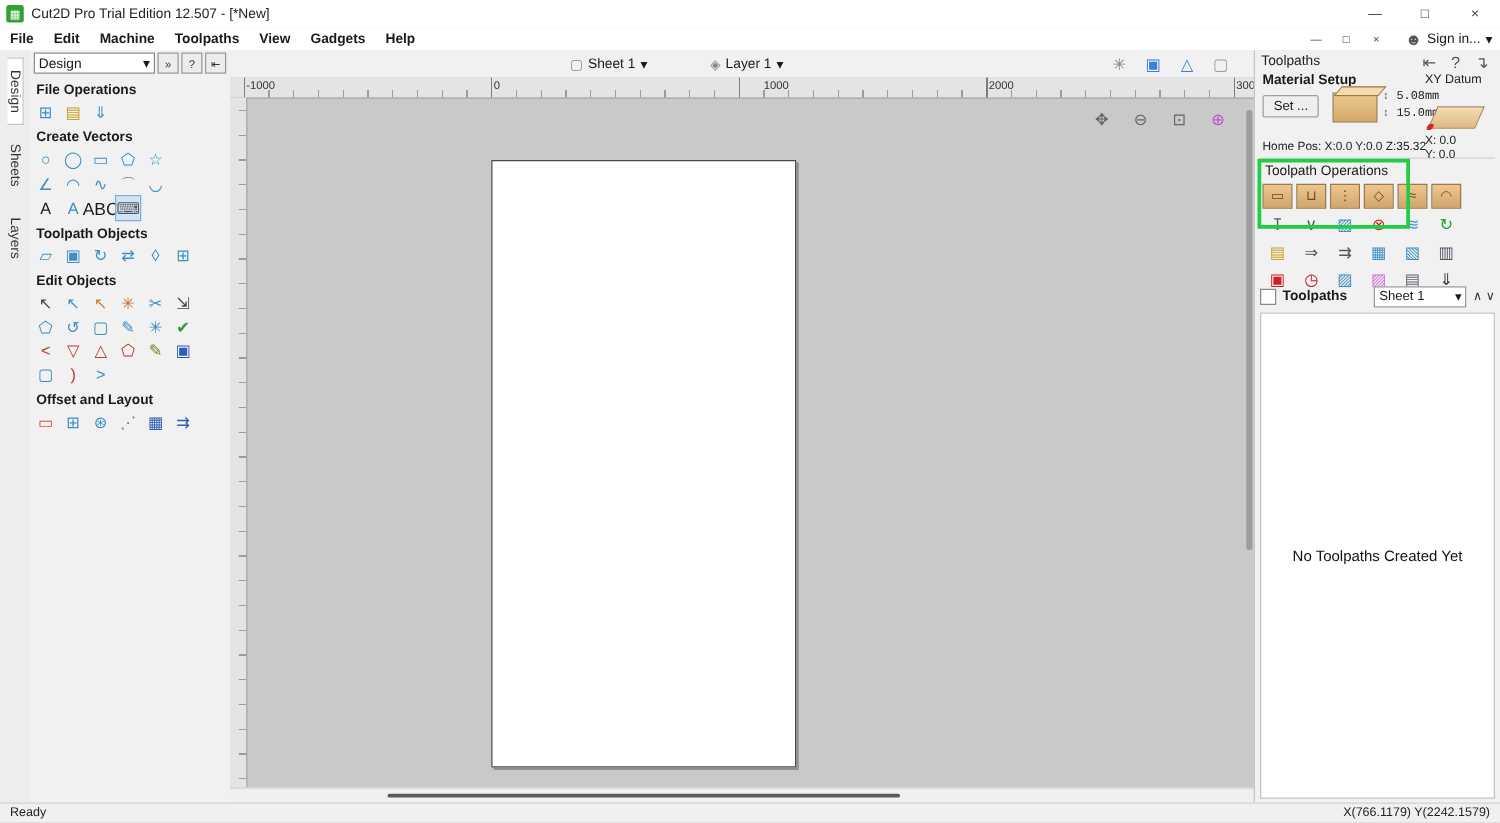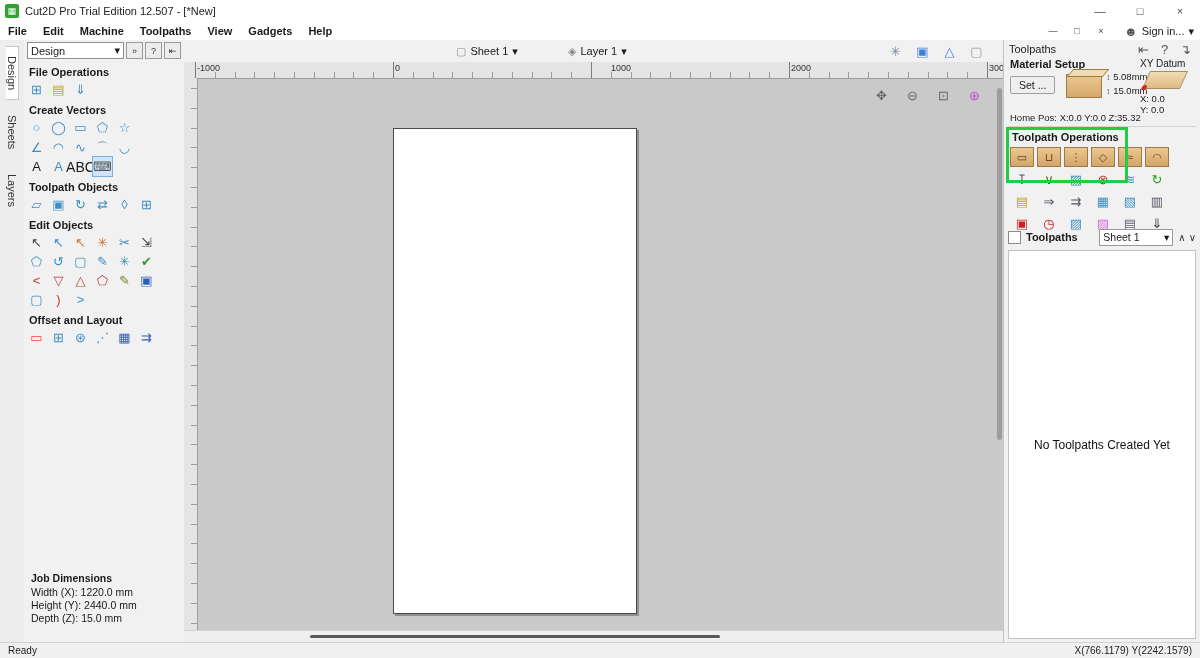--- a/index.html
+++ b/index.html
@@ -80,32 +80,32 @@
   .rp-header .hdr-label{font-size:11px;color:#222;flex:1;}
   .hdr-ic{font-size:10px;color:#555;width:14px;text-align:center;}
   .material{position:relative;padding:0 6px;height:66px;}
   .mat-title{font-weight:bold;font-size:11px;}
   .btn3d{display:inline-flex;align-items:center;justify-content:center;background:#efefef;
     border:1px solid #a0a0a0;border-radius:2px;height:16px;padding:0 8px;font-size:10.5px;margin-top:6px;}
   .wood3d{position:absolute;left:62px;top:16px;width:34px;height:22px;
     background:linear-gradient(#ecca90,#d4a76c);border:1px solid #9c7a48;}
   .wood3d:before{content:"";position:absolute;left:3px;top:-6px;width:34px;height:6px;
     background:#f2dcb3;border:1px solid #9c7a48;transform:skewX(-40deg);}
-  .dim-rows{position:absolute;left:102px;top:12px;font-size:9.5px;line-height:13px;color:#222;}
+  .dim-rows{position:absolute;left:102px;top:12px;font-size:9.5px;line-height:13px;color:#222;font-family:Liberation Mono, monospace;}
   .dim-rows .arr{color:#555;font-size:9px;}
   .home-pos{position:absolute;left:6px;top:54px;font-size:9.5px;color:#222;white-space:nowrap;}
   .datum{position:absolute;right:4px;top:0;width:56px;text-align:left;font-size:9.5px;}
-  .datum .dt{font-size:10px;color:#222;margin-bottom:2px;}
+  .datum .dt{font-size:10px;color:#222;margin-bottom:16px;}
   .datum-shape{width:36px;height:16px;background:linear-gradient(#f2dcb3,#dfb984);
     border:1px solid #a98c5f;transform:skewX(-24deg);margin:2px 0 4px 6px;position:relative;}
   .datum-shape:after{content:"";position:absolute;left:-2px;bottom:-2px;width:5px;height:5px;
     background:#d22;border-radius:50%;}
   .rp-divider{height:1px;background:#d4d4d4;margin:2px 4px;}
   .ops{position:relative;padding:0 4px;}
-  .ops-title{font-weight:bold;font-size:11px;padding:2px 4px 3px 4px;}
+  .ops-title{font-weight:normal;font-size:11px;padding:2px 4px 3px 4px;}
   .icon-row{display:flex;gap:3px;padding:1px 2px;}
   .op .ticon{width:24px;height:20px;font-size:13px;}
   .wood{background:linear-gradient(#ecc88e,#d2a56b);border:1px solid #9c7a48;color:#6b4a22 !important;
     font-size:11px !important;width:24px;height:19px;box-sizing:border-box;}
   .highlight-box{position:absolute;left:2px;top:-2px;width:116px;height:50px;
     border:3px solid #22cc44;pointer-events:none;z-index:6;}
   .tp-list-header{position:absolute;left:4px;right:4px;top:188px;height:18px;display:flex;
     align-items:center;gap:5px;}
   .checkbox{width:11px;height:11px;background:#fff;border:1px solid #8a8a8a;}
   .tp-label{font-weight:bold;font-size:11px;flex:0 0 auto;}
@@ -242,26 +242,20 @@
   <div class="section-title">Offset and Layout</div>
   <div class="icon-grid">
       <span class="ticon" style="color: rgb(231, 76, 60);">▭</span>
       <span class="ticon" style="color: rgb(63, 143, 196);">⊞</span>
       <span class="ticon" style="color: rgb(63, 143, 196);">⊛</span>
       <span class="ticon" style="color: rgb(63, 143, 196);">⋰</span>
       <span class="ticon" style="color: rgb(46, 95, 184);">▦</span>
       <span class="ticon" style="color: rgb(46, 95, 184);">⇉</span>
     </div>
 
-  <div class="job-dims">
-    <div class="jt">Job Dimensions</div>
-    <div>Width  (X): 1220.0 mm</div>
-    <div>Height (Y): 2440.0 mm</div>
-    <div>Depth  (Z): 15.0 mm</div>
-  </div>
 </div>
 
 <div class="canvas">
   <div class="canvas-toolbar">
     <div class="selector" style="left:272px">
       <span class="sel-icon">▢</span>
       <span>Sheet 1</span>
       <span>▾</span>
     </div>
     <div class="selector" style="left:384px">

